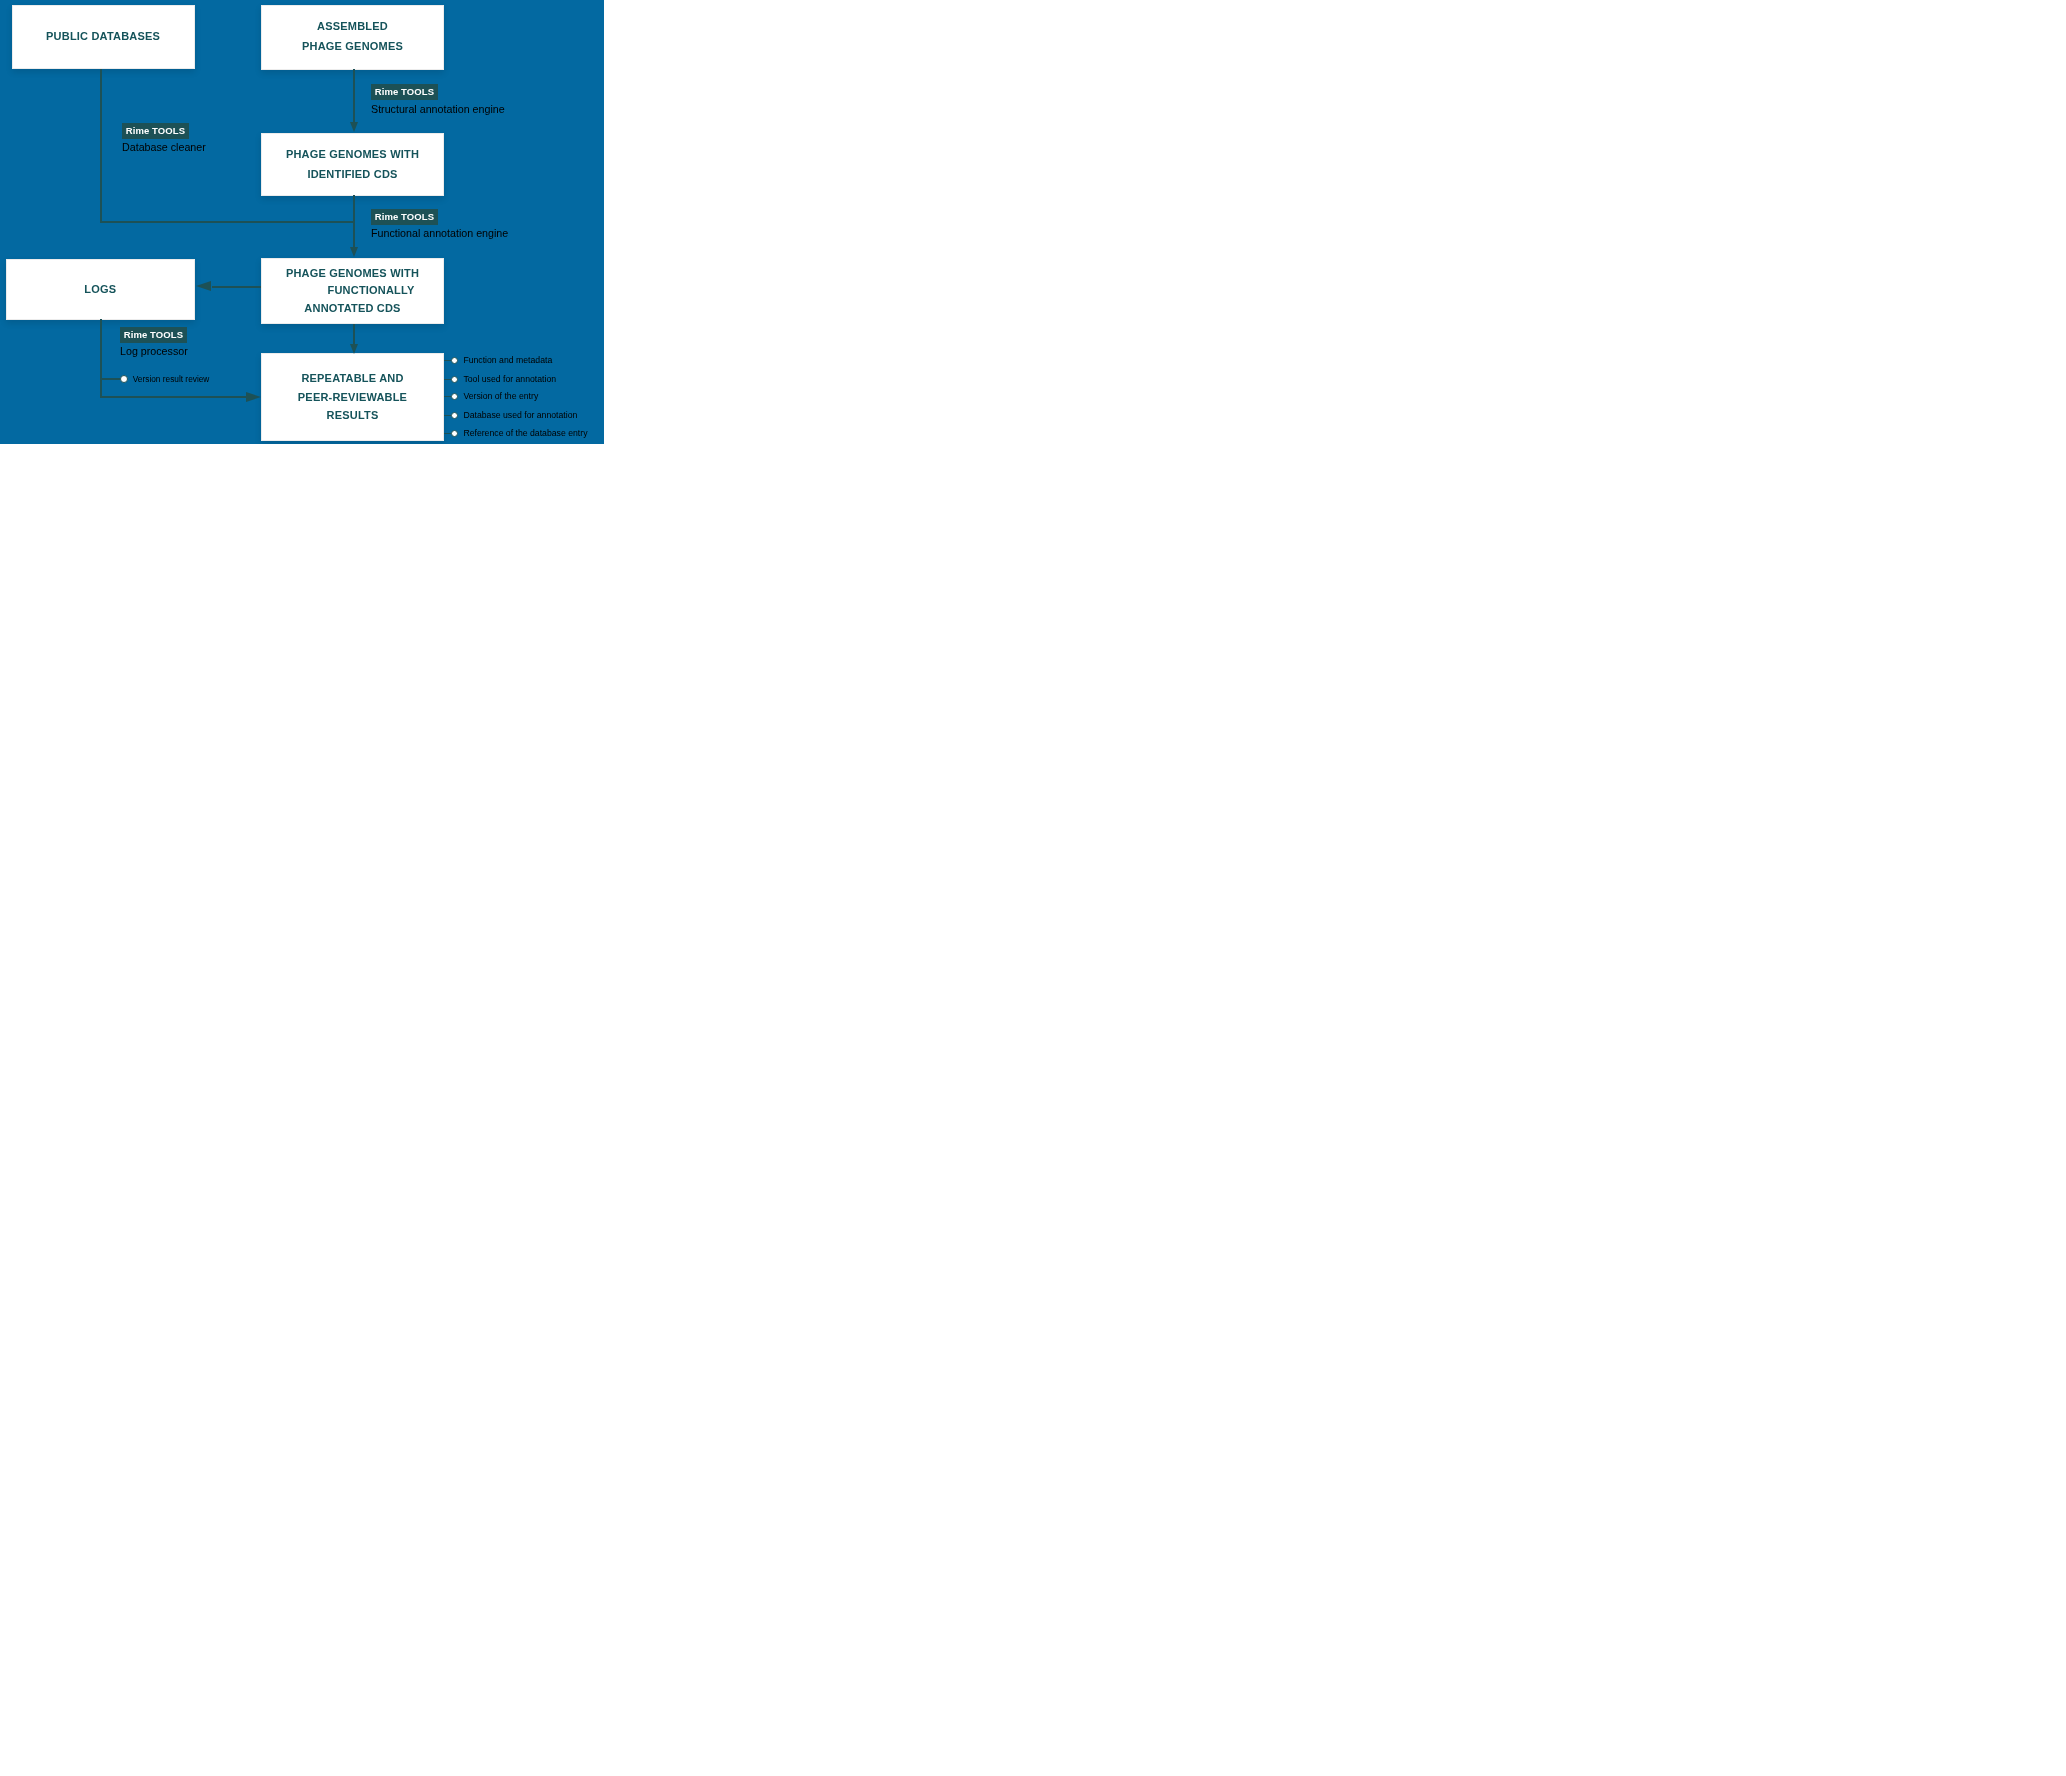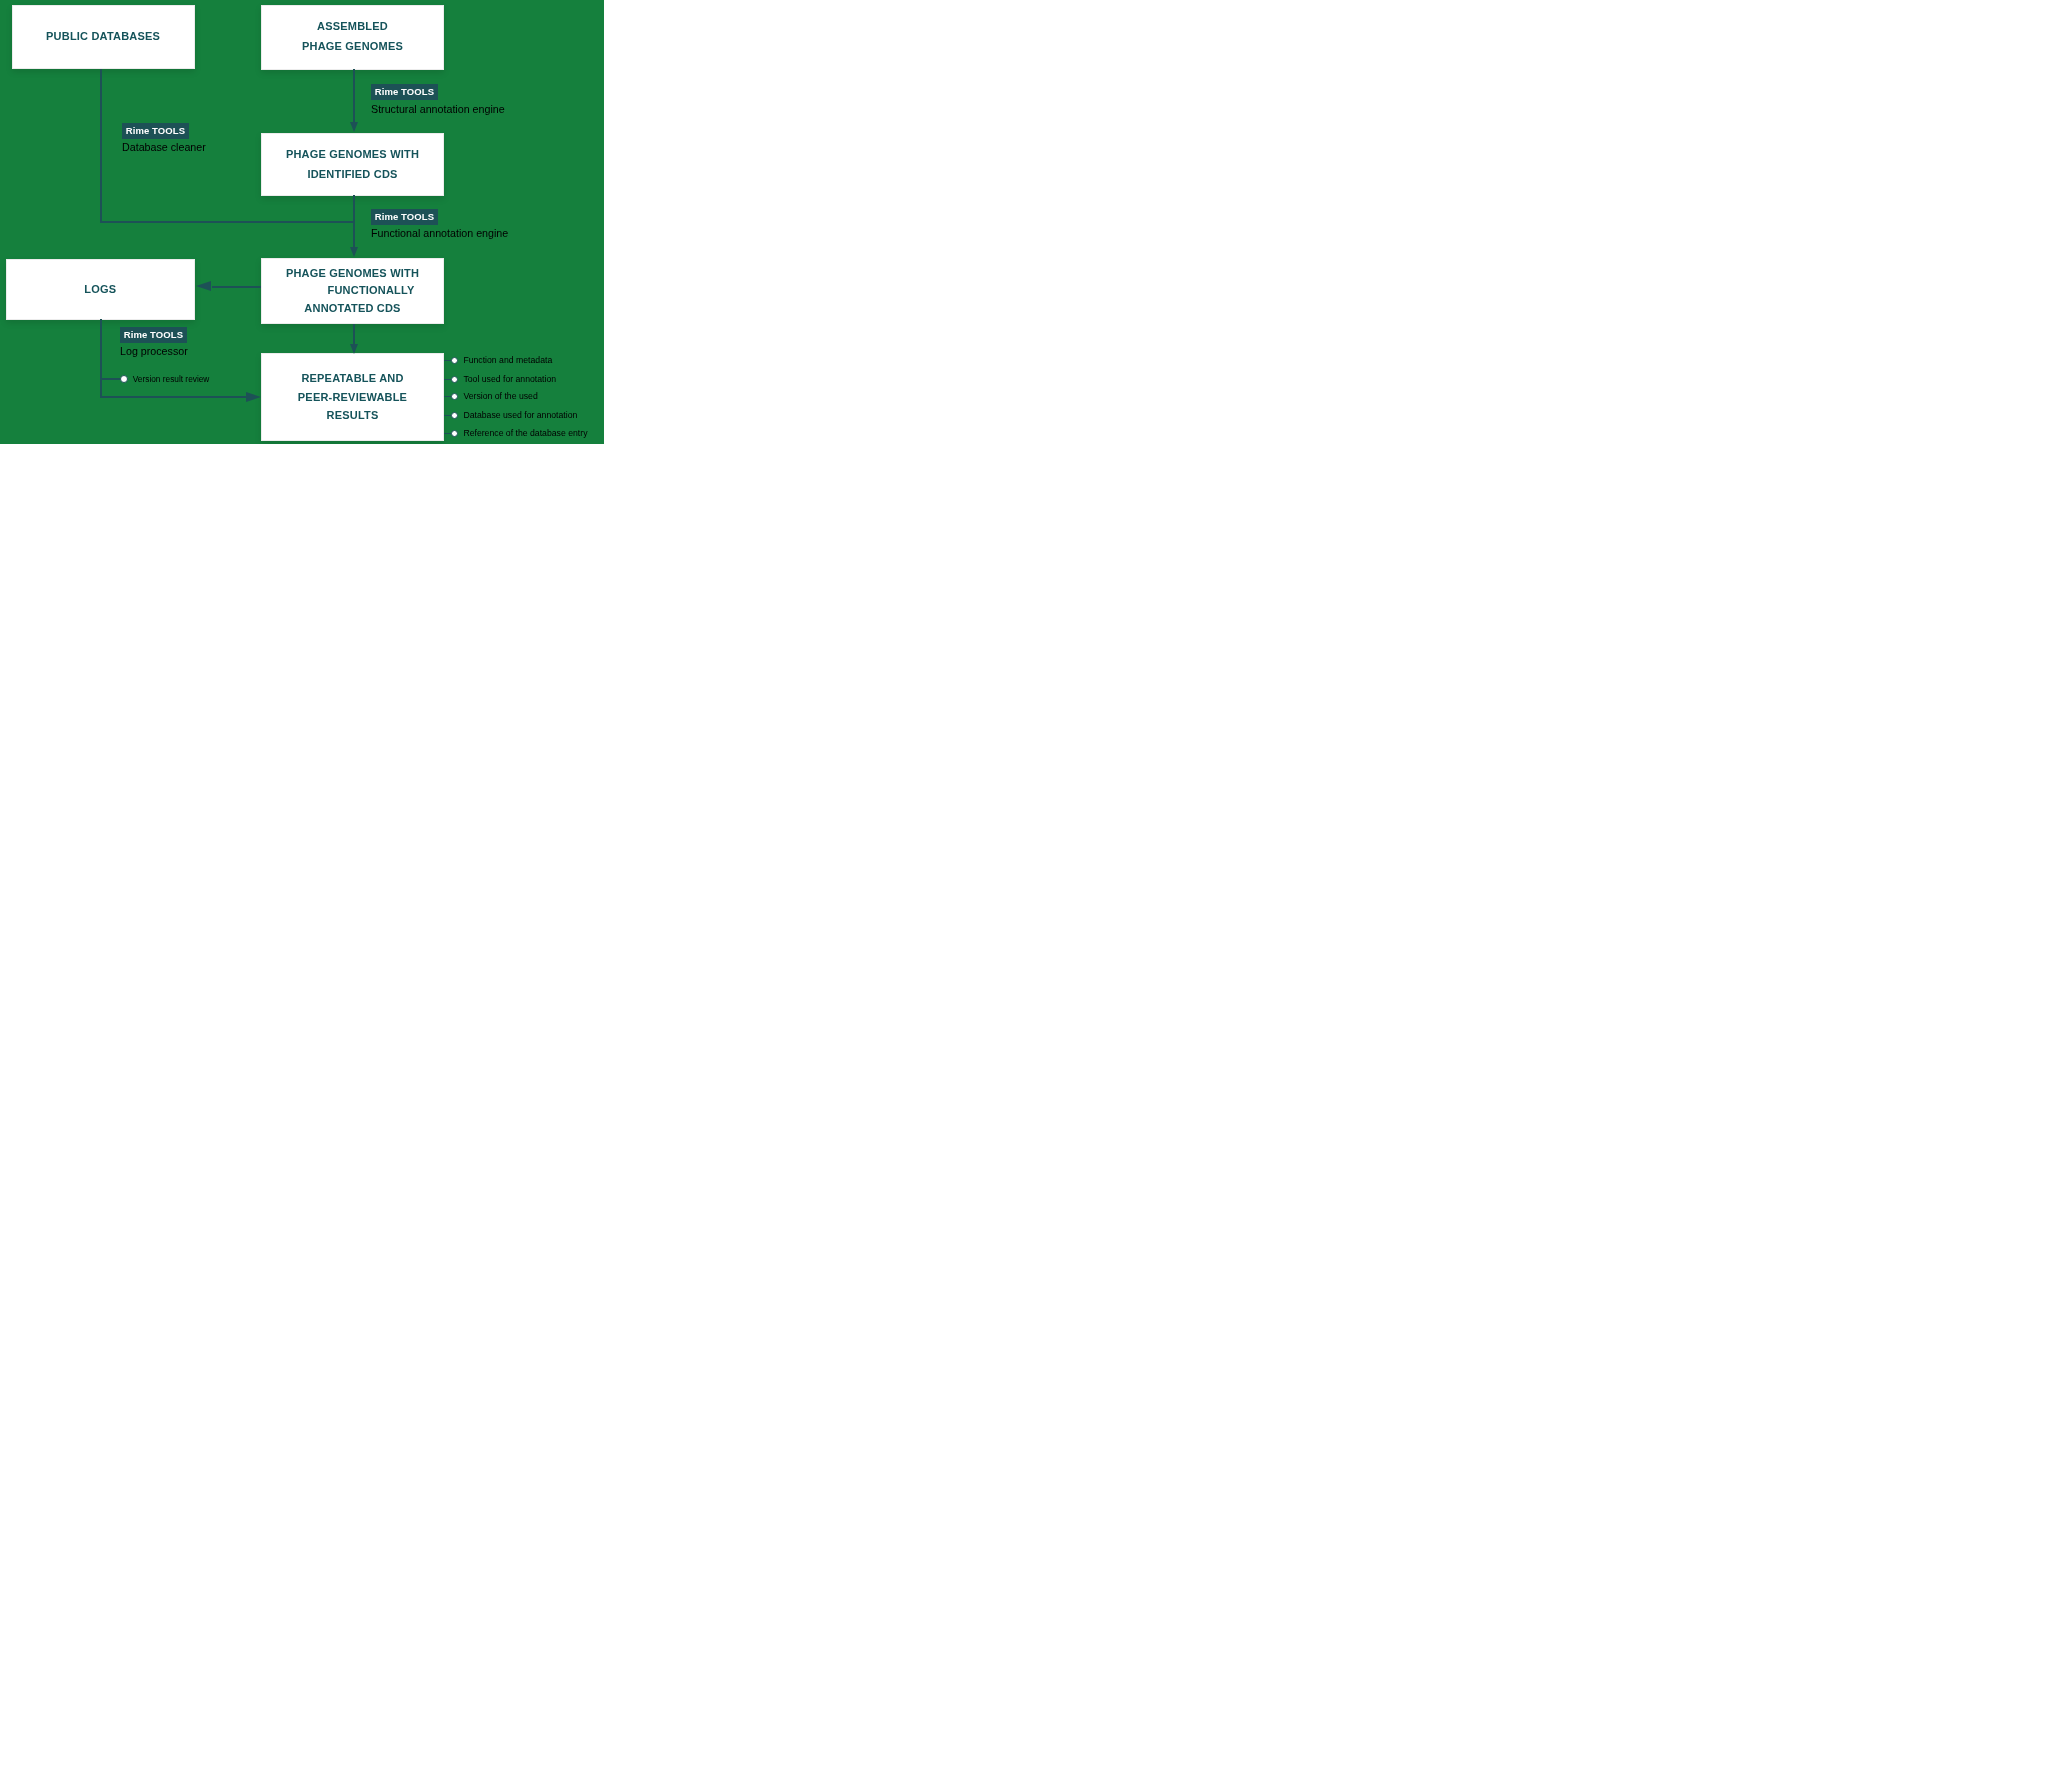--- a/index.html
+++ b/index.html
@@ -2,21 +2,21 @@
 <html style="--teal: #1d5156; --heading: #15535a; --ink: #000000;font-size:6.6px"><head>
 <meta charset="utf-8">
 <style>
   :root{
     --teal:#1d5156;
     --heading:#15535a;
     --ink:#000000;
   }
   html,body{margin:0;padding:0;background:#ffffff;}
   body{width:604px;height:444px;font-family:"Liberation Sans",sans-serif;}
-  .canvas{position:relative;width:604px;height:444px;background:#15803d;overflow:hidden;text-decoration:underline;}
+  .canvas{position:relative;width:604px;height:444px;background:#0369a1;overflow:hidden;text-decoration:underline;}
 
   .box{
     position:absolute;background:#ffffff;border:0.4px solid #ececec;
     box-shadow:0 2.5px 6.6px rgba(0,0,0,.12);
     display:flex;flex-direction:column;align-items:center;justify-content:center;
     text-align:center;box-sizing:border-box;
   }
   .box .bline{
     font-weight:bold;font-size:11px;line-height:1.78;color:var(--heading);
     letter-spacing:0.2px;white-space:nowrap;
@@ -132,21 +132,21 @@
     <div class="out-label">Function and metadata</div>
   </div>
   <div class="lolli-row" style="left:444px;top:374px;">
     <div class="lolli-stub"></div>
     <div class="ring"></div>
     <div class="out-label">Tool used for annotation</div>
   </div>
   <div class="lolli-row" style="left:444px;top:391px;">
     <div class="lolli-stub"></div>
     <div class="ring"></div>
-    <div class="out-label">Version of the used</div>
+    <div class="out-label">Version of the entry</div>
   </div>
   <div class="lolli-row" style="left:444px;top:410px;">
     <div class="lolli-stub"></div>
     <div class="ring"></div>
     <div class="out-label">Database used for annotation</div>
   </div>
   <div class="lolli-row" style="left:444px;top:428px;">
     <div class="lolli-stub"></div>
     <div class="ring"></div>
     <div class="out-label">Reference of the database entry</div>

